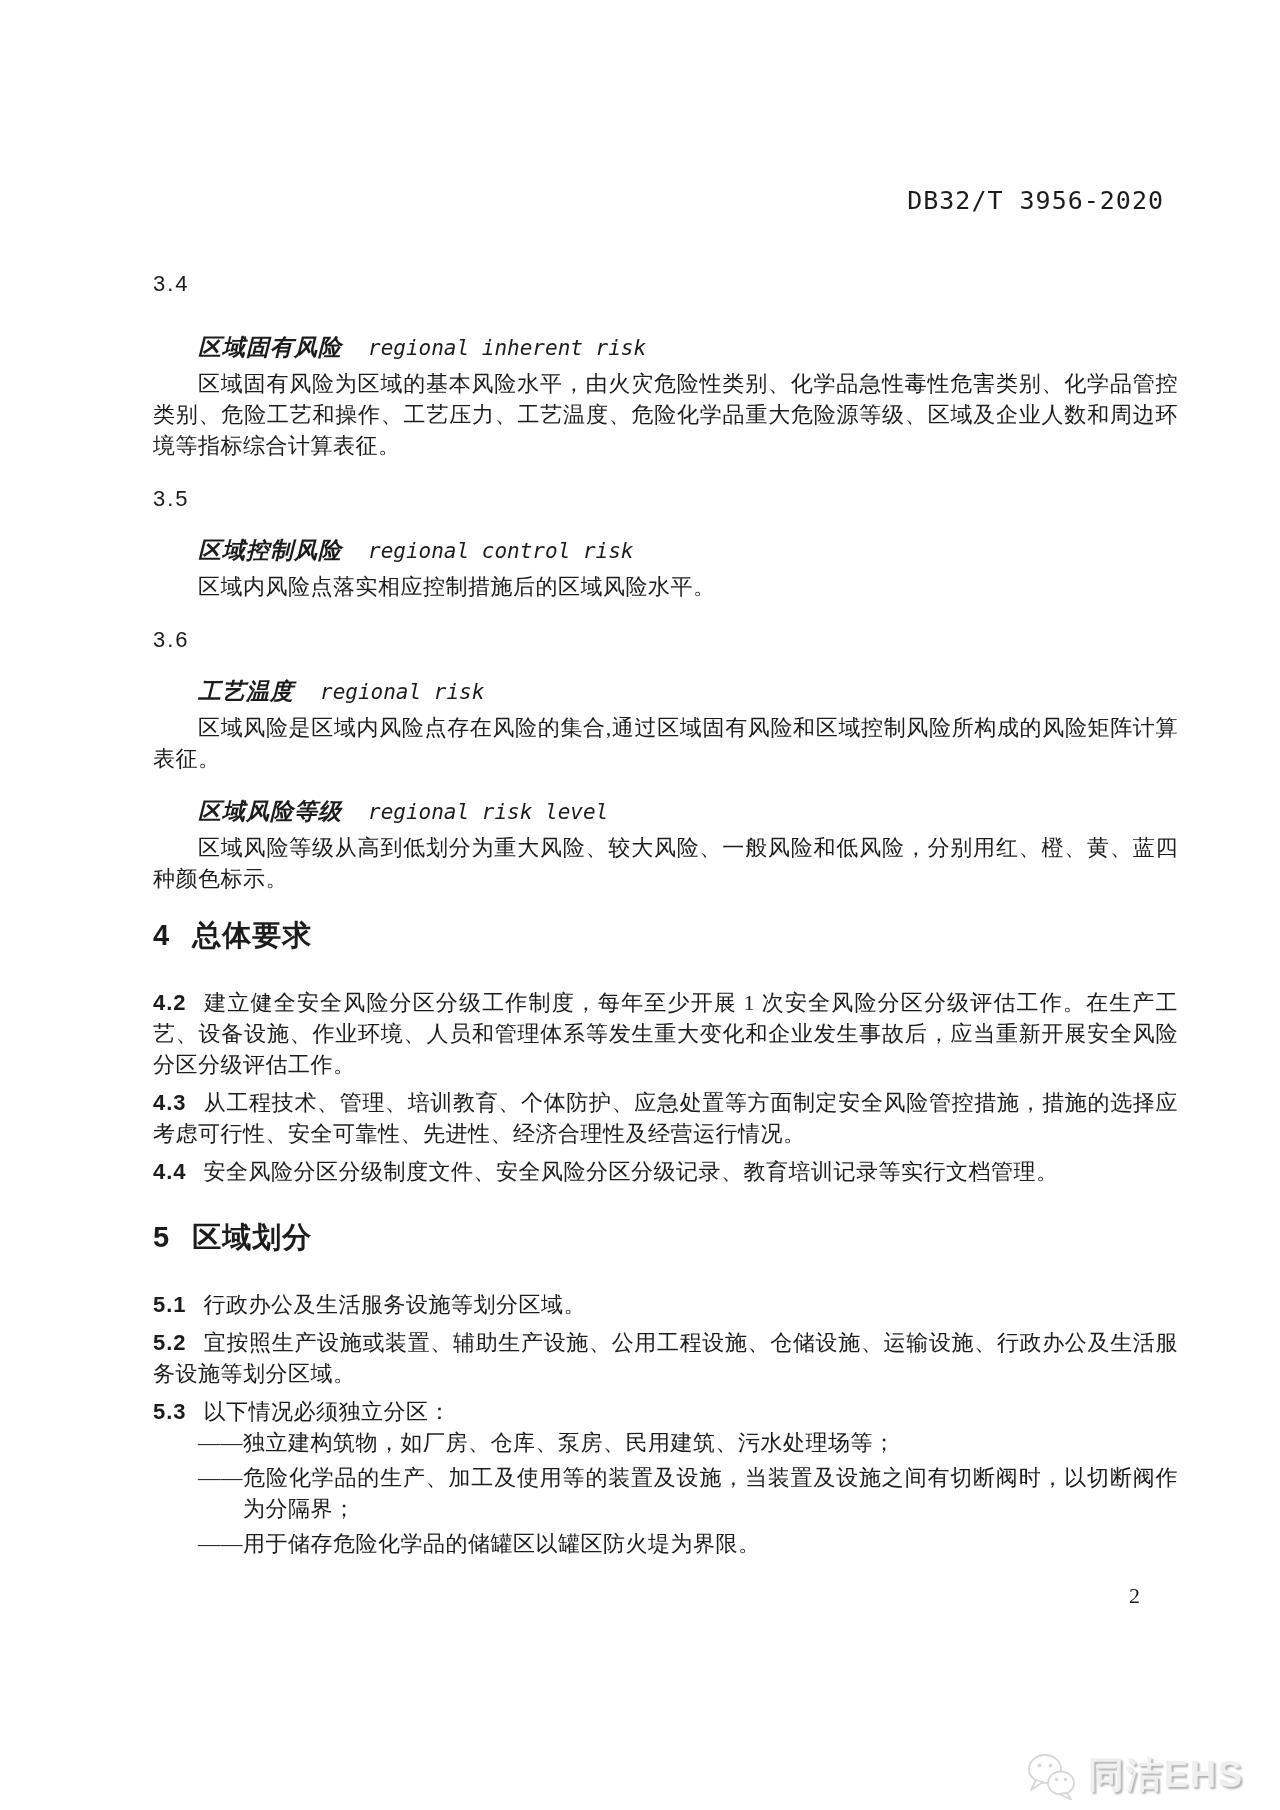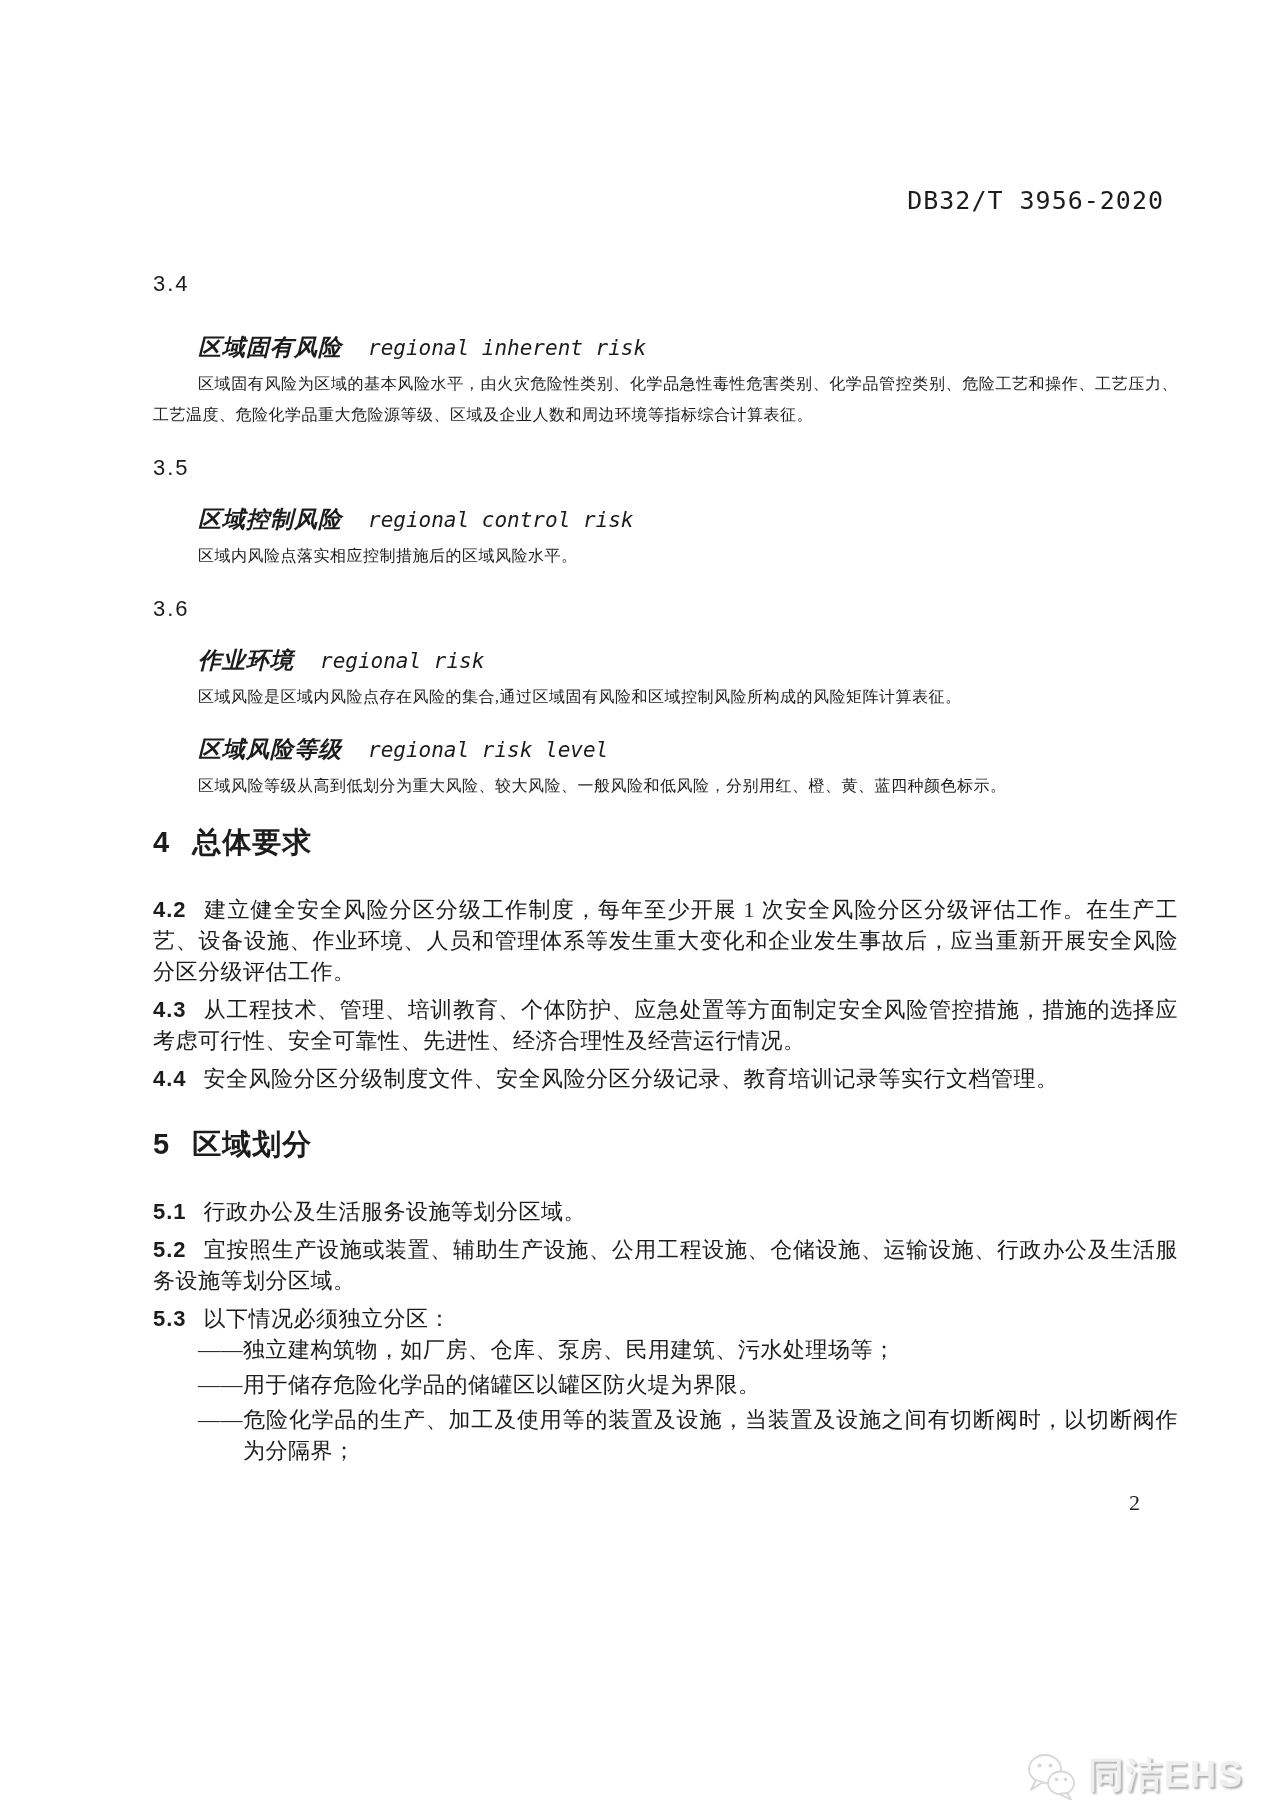--- a/index.html
+++ b/index.html
@@ -46,21 +46,21 @@
     font-size: 23px;
     letter-spacing: 1px;
   }
   .term-en {
     font-family: "DejaVu Sans Mono", monospace;
     font-size: 21px;
     margin-left: 26px;
   }
   .term-body {
     margin: 3px 0 0 0;
-    font-size: 16px;
+    font-size: 22px;
     line-height: 31px;
     letter-spacing: 0.5px;
     text-align: justify;
     text-indent: 45px;
   }
 
   .section { margin-top: 26px; }
   .section.second { margin-top: 35px; }
   .sec-heading {
     margin: 0 0 36px 0;
@@ -150,21 +150,21 @@
         <div class="term-num">3.5</div>
         <div class="term-heading">
           <span class="term-zh">区域控制风险</span><span class="term-en">regional control risk</span>
         </div>
         <p class="term-body">区域内风险点落实相应控制措施后的区域风险水平。</p>
       </div>
 
       <div class="term">
         <div class="term-num">3.6</div>
         <div class="term-heading">
-          <span class="term-zh">作业环境</span><span class="term-en">regional risk</span>
+          <span class="term-zh">工艺温度</span><span class="term-en">regional risk</span>
         </div>
         <p class="term-body">区域风险是区域内风险点存在风险的集合,通过区域固有风险和区域控制风险所构成的风险矩阵计算表征。</p>
       </div>
 
       <div class="term">
         <div class="term-heading">
           <span class="term-zh">区域风险等级</span><span class="term-en">regional risk level</span>
         </div>
         <p class="term-body">区域风险等级从高到低划分为重大风险、较大风险、一般风险和低风险，分别用红、橙、黄、蓝四种颜色标示。</p>
       </div>
@@ -193,22 +193,22 @@
       <p class="clause">
         <span class="cnum">5.1</span><span>行政办公及生活服务设施等划分区域。</span>
       </p>
       <p class="clause">
         <span class="cnum">5.2</span><span>宜按照生产设施或装置、辅助生产设施、公用工程设施、仓储设施、运输设施、行政办公及生活服务设施等划分区域。</span>
       </p>
       <p class="clause">
         <span class="cnum">5.3</span><span>以下情况必须独立分区：</span>
       </p>
       <p class="dash first">——独立建构筑物，如厂房、仓库、泵房、民用建筑、污水处理场等；</p>
+      <p class="dash">——危险化学品的生产、加工及使用等的装置及设施，当装置及设施之间有切断阀时，以切断阀作为分隔界；</p>
       <p class="dash">——用于储存危险化学品的储罐区以罐区防火堤为界限。</p>
-      <p class="dash">——危险化学品的生产、加工及使用等的装置及设施，当装置及设施之间有切断阀时，以切断阀作为分隔界；</p>
     </div>
 
     <div class="page-num">2</div>
 
   </div>
 
   <div class="watermark">
     <span>
       <svg class="wicon" width="52" height="48" viewBox="0 0 52 48" xmlns="http://www.w3.org/2000/svg">
         <g stroke="#d7d7d7" stroke-width="1.8" fill="#ffffff">

